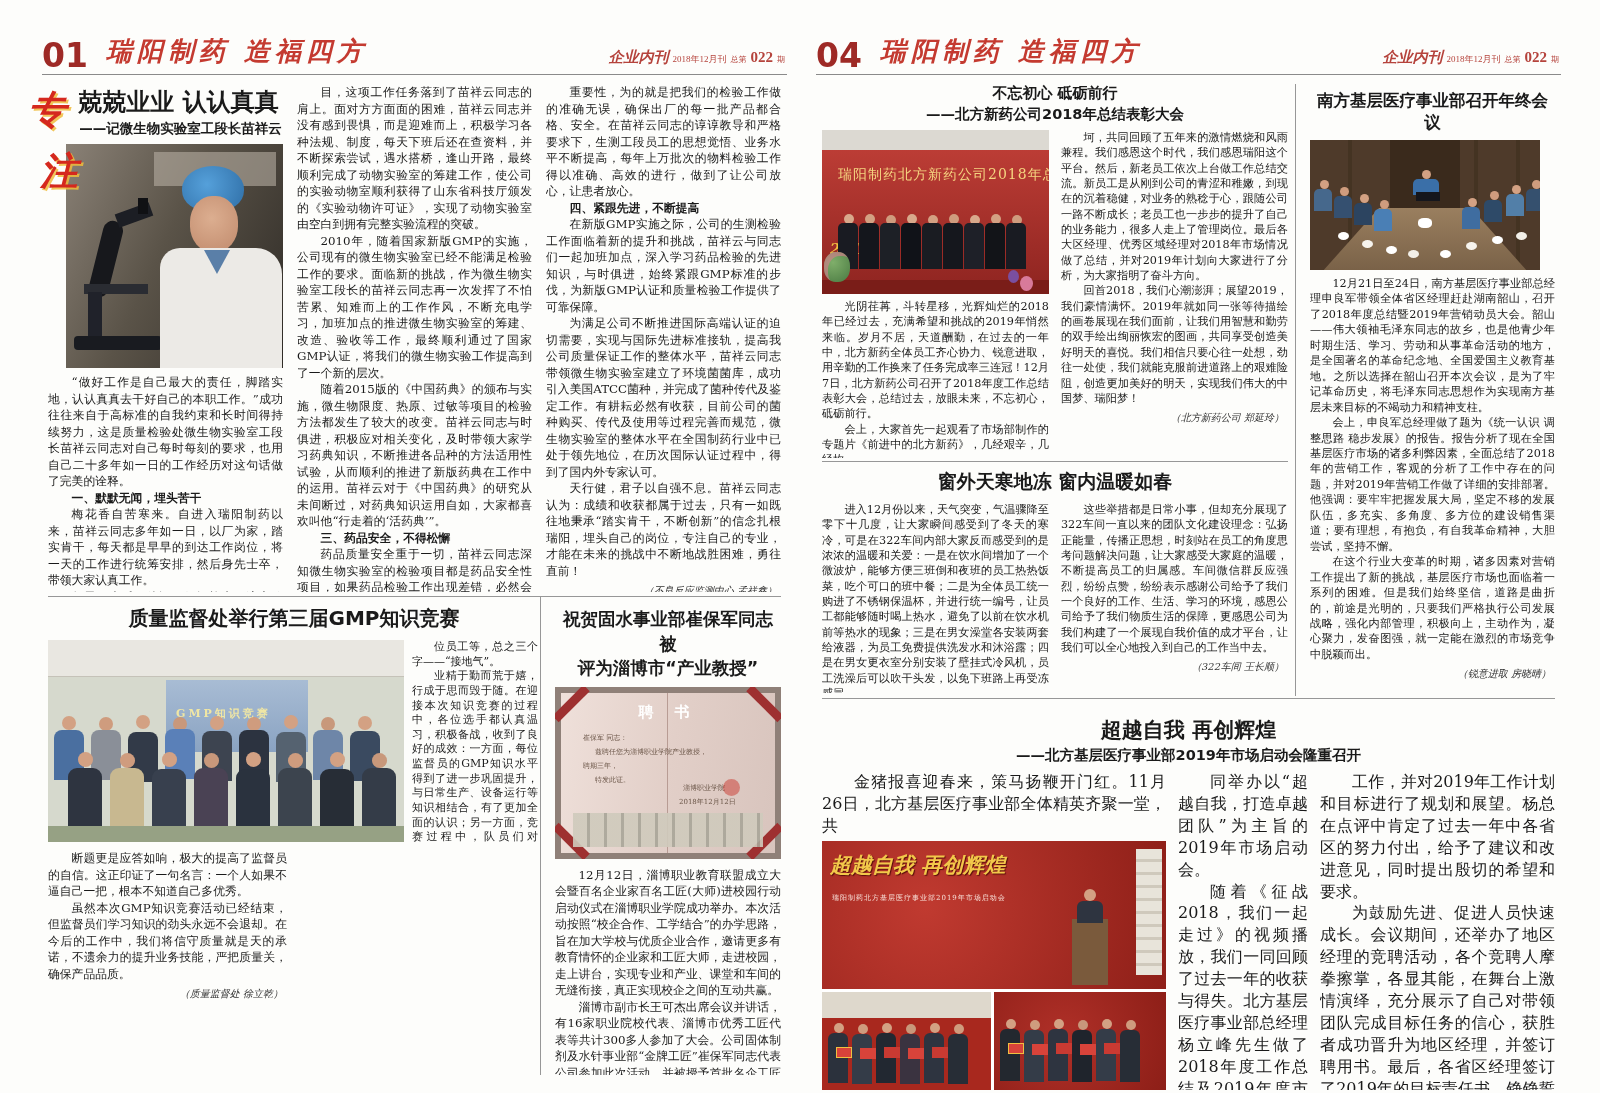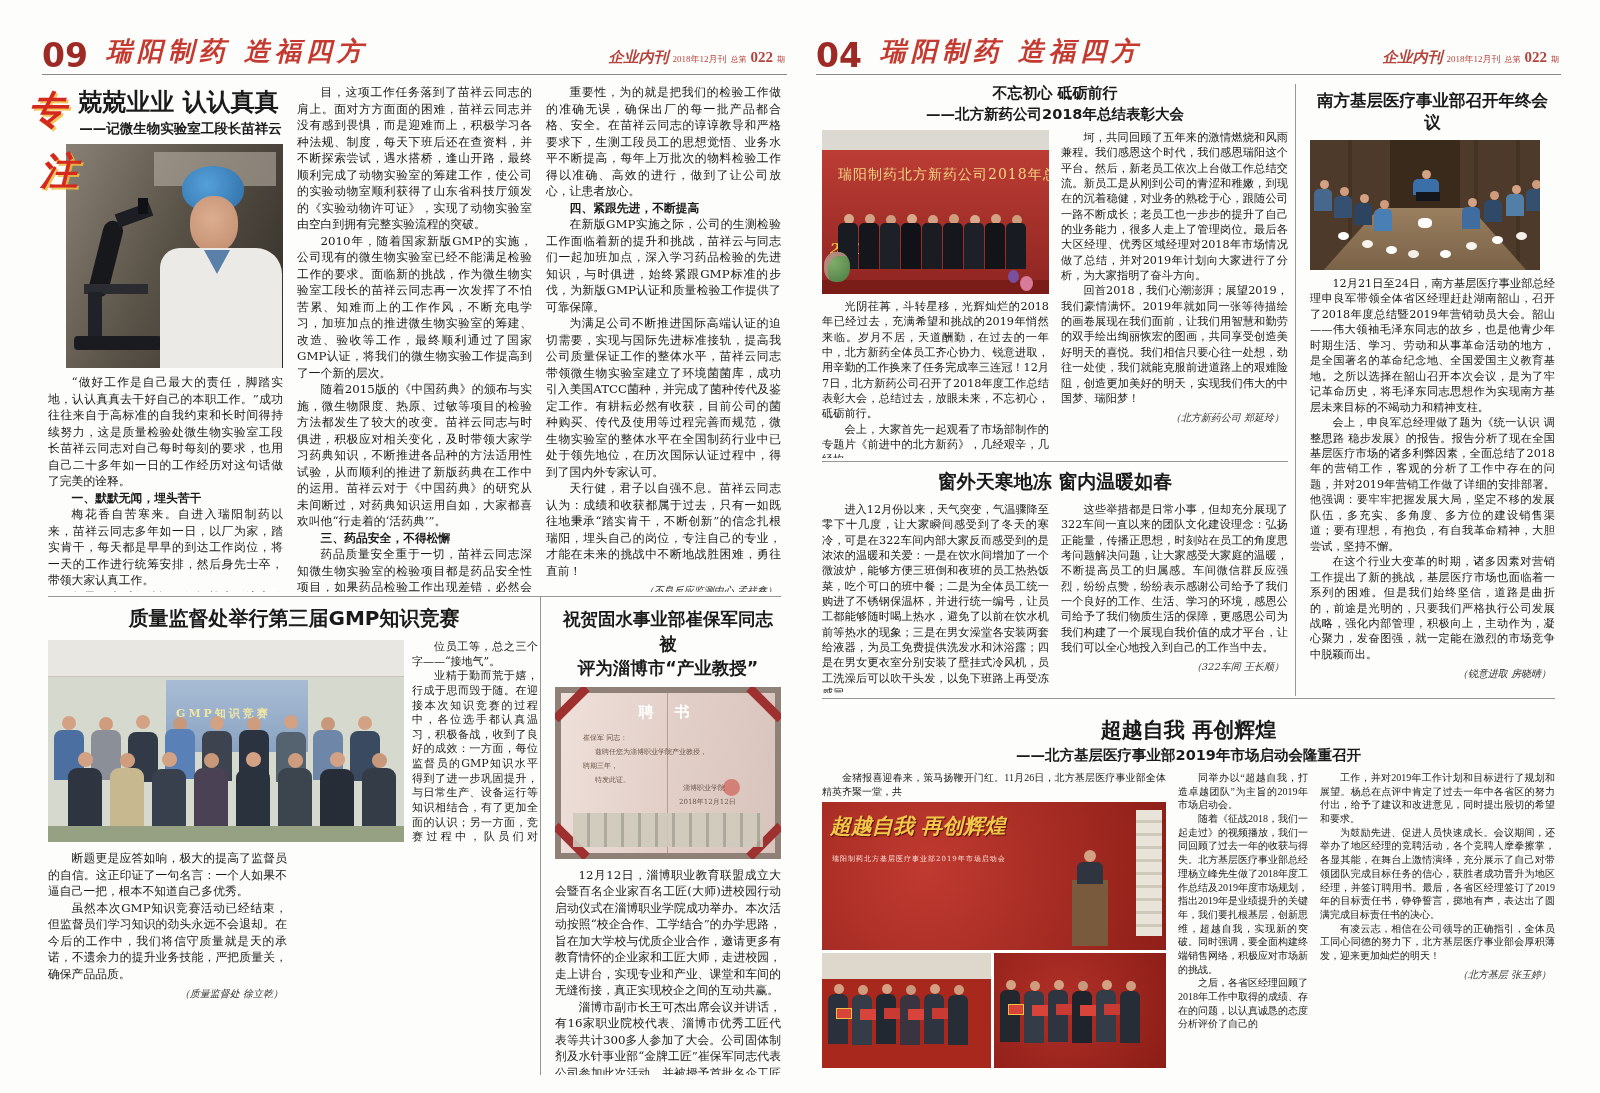--- a/index.html
+++ b/index.html
@@ -70,34 +70,34 @@
   .south-title{font-size:16.5px;margin:6px 0 6px;}
   .meeting{width:230px;height:130px;margin-bottom:6px;background:repeating-linear-gradient(90deg,#4e3a2a 0 38px,#443322 38px 42px);}
   .p4-bottom{position:absolute;top:672px;left:6px;width:733px;height:374px;border-top:1px solid #979797;padding-top:17px;overflow:hidden;}
   .sp-title{font-size:21px;}
   .sp-sub{font-size:14.5px;margin-top:2px;}
   .sp-row{display:flex;gap:12px;margin-top:6px;}
   .sp-a{width:344px;}
   .sp-b{width:130px;overflow:hidden;}
   .sp-b .para{font-size:11px;line-height:1.34;}
   .sp-c{width:235px;overflow:hidden;}
-  .p4-bottom .para{font-size:10px;line-height:1.37;font-family:Liberation Serif, serif;}
+  .p4-bottom .para{font-size:16px;line-height:1.37;}
   .collage{width:344px;height:266px;margin-top:4px;background:#fff;}
 
   
   .txtline{position:absolute;white-space:nowrap;overflow:hidden;}
 </style>
 </head>
 <body>
 
 <div class="sheet">
 
   <section class="page page3">
     <header class="phead">
-      <span class="pnum">09</span>
+      <span class="pnum">01</span>
       <span class="brand">瑞阳制药  造福四方</span>
       <span class="issue">
         <span class="iname">企业内刊</span>
         <span class="idate">2018年12月刊</span>
         <span class="ipre">总第</span>
         <span class="ino">022</span>
         <span class="isuf">期</span>
       </span>
     </header>
 

